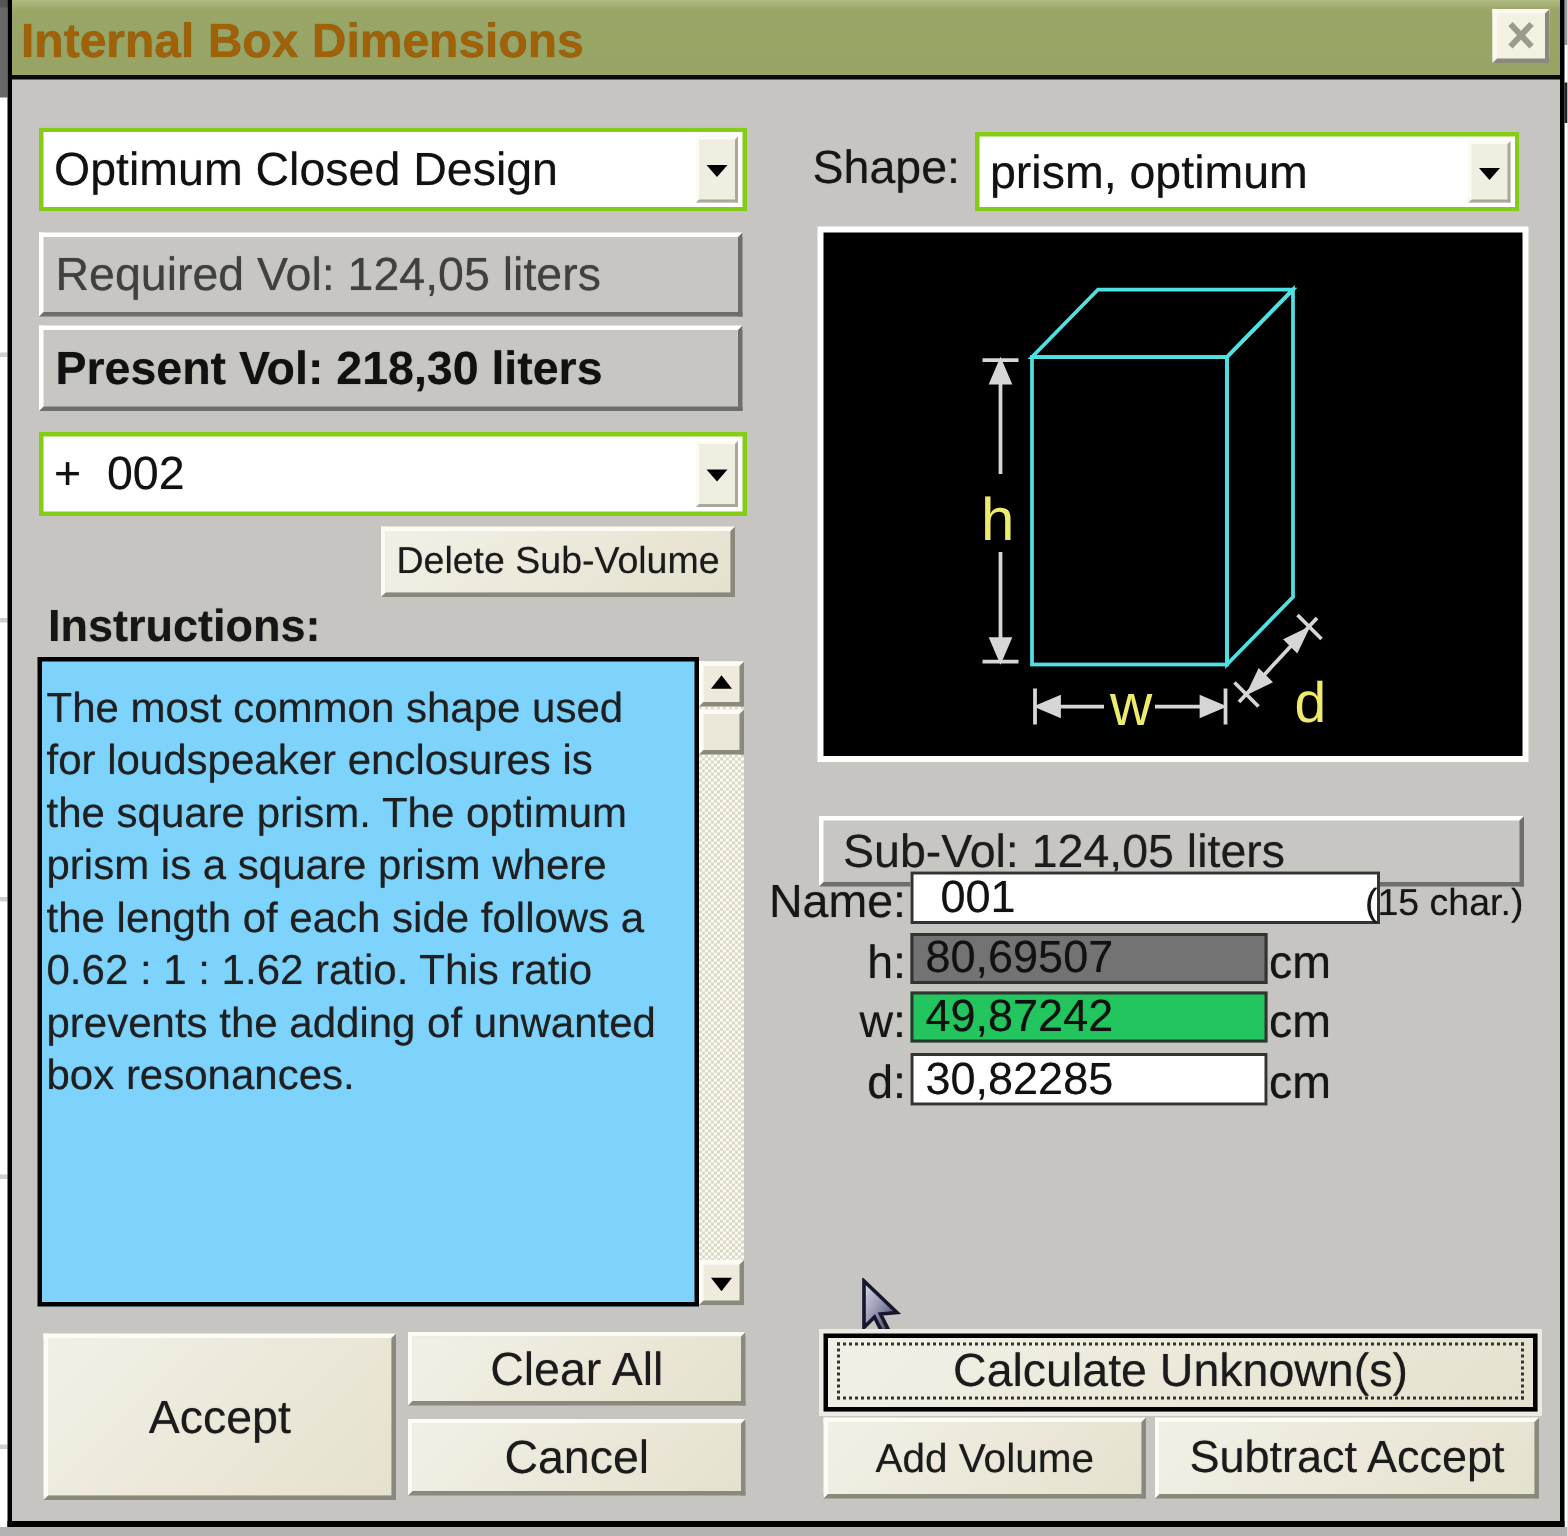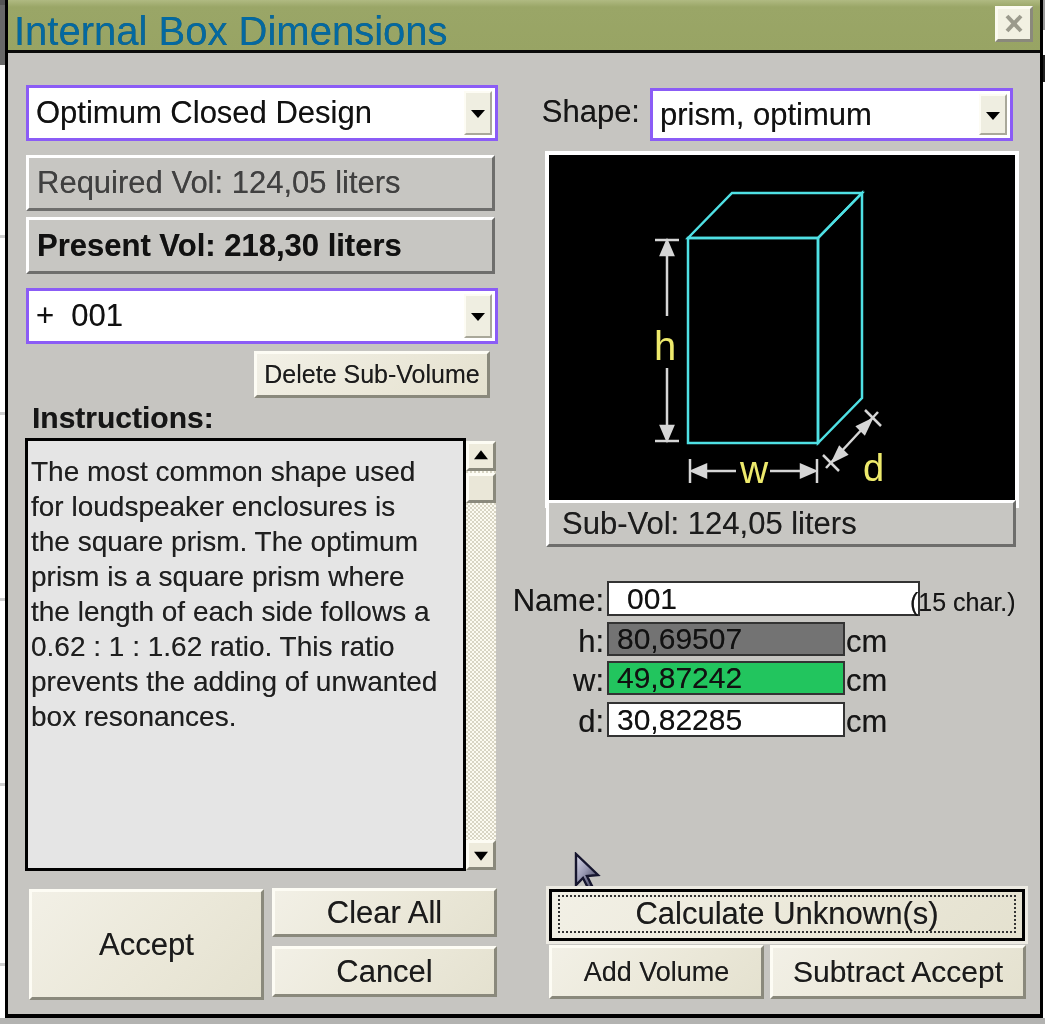--- a/index.html
+++ b/index.html
@@ -4,21 +4,21 @@
 <style>
 html,body{margin:0;padding:0}
 body{width:1045px;height:1024px;position:relative;overflow:hidden;
   font-family:"Liberation Sans",sans-serif;background:#ffffff;
   text-shadow:0 0 0.6px rgba(20,20,20,0.55)}
 .abs{position:absolute}
 .panel{background:#c7c6c2;border:3px solid;border-color:#ffffff #6e6e6c #6e6e6c #ffffff}
 .btn{background:#ebe8d9;border:3px solid;border-color:#fdfcf4 #8a897c #8a897c #fdfcf4;
   display:flex;align-items:center;justify-content:center;color:#1b1b1b;
   background:linear-gradient(135deg,#f2f0e6 0%,#ebe8d9 55%,#e4e1cf 100%)}
-.combo{background:#fff;border:3px solid #8b5cf6}
+.combo{background:#fff;border:3px solid #84cc16}
 .cbtn{position:absolute;top:3px;right:3px;bottom:3px;width:24px;
   background:#efeee1;border:2px solid;border-color:#fdfcf4 #a9a89a #a9a89a #fdfcf4}
 .tri{position:absolute;left:50%;top:50%;transform:translate(-50%,-38%);
   width:0;height:0;border:7px solid transparent;border-top:8px solid #000;border-bottom:0}
 .ctext{font-size:31px;color:#111;line-height:50px;padding-left:7px;white-space:pre}
 </style>
 </head>
 <body>
 
 <div class="abs" style="left:0;top:0;width:5px;height:1024px;background:#fff"></div>
@@ -35,21 +35,21 @@
 
 <div class="abs" style="left:8px;top:0;width:1032px;height:1014px;background:#c6c5c1"></div>
 
 <div class="abs" style="left:5px;top:0;width:3px;height:1018px;background:#000"></div>
 <div class="abs" style="left:1040px;top:0;width:3px;height:1018px;background:#000"></div>
 <div class="abs" style="left:5px;top:1014px;width:1038px;height:4px;background:#000"></div>
 <div class="abs" style="left:0;top:1018px;width:1045px;height:6px;background:#b3b3b1"></div>
 
 <div class="abs" style="left:8px;top:0;width:1032px;height:50px;
   background:linear-gradient(#b0ba82 0%,#9aa667 14%,#98a464 100%);border-bottom:3px solid #0a0a0a"></div>
-<div class="abs" style="left:14px;top:9px;font-size:40px;font-weight:normal;color:#0369a1">Internal Box Dimensions</div>
+<div class="abs" style="left:14px;top:9px;font-size:32px;font-weight:bold;color:#a16207">Internal Box Dimensions</div>
 
 <div class="abs" style="left:995px;top:6px;width:32px;height:30px;background:#f2f1e2;
   border:3px solid;border-color:#fbfaf0 #8a897c #8a897c #fbfaf0">
   <svg width="32" height="30" viewBox="0 0 32 30">
     <line x1="9" y1="7" x2="23" y2="22" stroke="#9b9a8c" stroke-width="4"></line>
     <line x1="23" y1="7" x2="9" y2="22" stroke="#9b9a8c" stroke-width="4"></line>
   </svg>
 </div>
 
 <div class="abs combo" style="left:26px;top:85px;width:466px;height:50px">
@@ -61,31 +61,31 @@
 
 <div class="abs panel" style="left:26px;top:155px;width:463px;height:50px">
   <div style="font-size:31px;color:#404040;line-height:50px;padding-left:8px">Required Vol: 124,05 liters</div>
 </div>
 
 <div class="abs panel" style="left:26px;top:217px;width:463px;height:51px">
   <div style="font-size:31px;font-weight:bold;color:#111;line-height:51px;padding-left:8px">Present Vol: 218,30 liters</div>
 </div>
 
 <div class="abs combo" style="left:26px;top:288px;width:466px;height:50px">
-  <div class="ctext">+  001</div>
+  <div class="ctext">+  002</div>
   <div class="cbtn">
       <div class="tri"></div>
     </div>
 </div>
 
 <div class="abs btn" style="left:254px;top:351px;width:230px;height:41px;font-size:25px;white-space:nowrap">Delete Sub-Volume</div>
 
 <div class="abs" style="left:32px;top:401px;font-size:30px;font-weight:bold;color:#161616">Instructions:</div>
 
-<div class="abs" style="left:25px;top:438px;width:435px;height:427px;border:3px solid #000;background:#e5e5e5">
+<div class="abs" style="left:25px;top:438px;width:435px;height:427px;border:3px solid #000;background:#7dd3fc">
   <div style="font-size:28px;line-height:35px;color:#1f1f1f;padding:13px 0 0 3px">The most common shape used<br>for loudspeaker enclosures is<br>the square prism. The optimum<br>prism is a square prism where<br>the length of each side follows a<br>0.62 : 1 : 1.62 ratio. This ratio<br>prevents the adding of unwanted<br>box resonances.</div>
 </div>
 
 <div class="abs" style="left:466px;top:441px;width:30px;height:429px;
   background-color:#fcfbf2;
   background-image:linear-gradient(45deg,#d8d5c4 25%,transparent 25%,transparent 75%,#d8d5c4 75%),
                    linear-gradient(45deg,#d8d5c4 25%,transparent 25%,transparent 75%,#d8d5c4 75%);
   background-size:4px 4px;background-position:0 0,2px 2px">
   <div class="abs" style="left:0;top:0;width:24px;height:24px;background:#eeebdc;
     border:3px solid;border-color:#fdfcf4 #8a897c #8a897c #fdfcf4">
@@ -146,21 +146,21 @@
       <polygon points="322,265 315.5,278.5 308.5,271.5"></polygon>
     </g>
     <g fill="#eeea6c" font-family="Liberation Sans,sans-serif">
       <text x="105" y="205" font-size="40">h</text>
       <text x="191" y="328" font-size="39">w</text>
       <text x="314" y="326" font-size="38">d</text>
     </g>
   </svg>
 </div>
 
-<div class="abs panel" style="left:546px;top:500px;width:464px;height:41px">
+<div class="abs panel" style="left:546px;top:544px;width:464px;height:41px">
   <div style="font-size:31px;color:#1c1c1c;line-height:41px;padding-left:13px">Sub-Vol: 124,05 liters</div>
 </div>
 
 <div class="abs" style="left:496px;top:583px;width:108px;text-align:right;font-size:31px;color:#161616">Name:</div>
 <div class="abs" style="left:607px;top:581px;width:291px;height:31px;background:#fff;border:2px solid #333;
   font-size:30px;line-height:31px;padding-left:18px;color:#111">001</div>
 <div class="abs" style="left:910px;top:588px;font-size:25px;color:#161616">(15 char.)</div>
 
 <div class="abs" style="left:496px;top:624px;width:108px;text-align:right;font-size:31px;color:#161616">h:</div>
 <div class="abs" style="left:607px;top:622px;width:226px;height:30px;background:#737373;border:2px solid #333;

